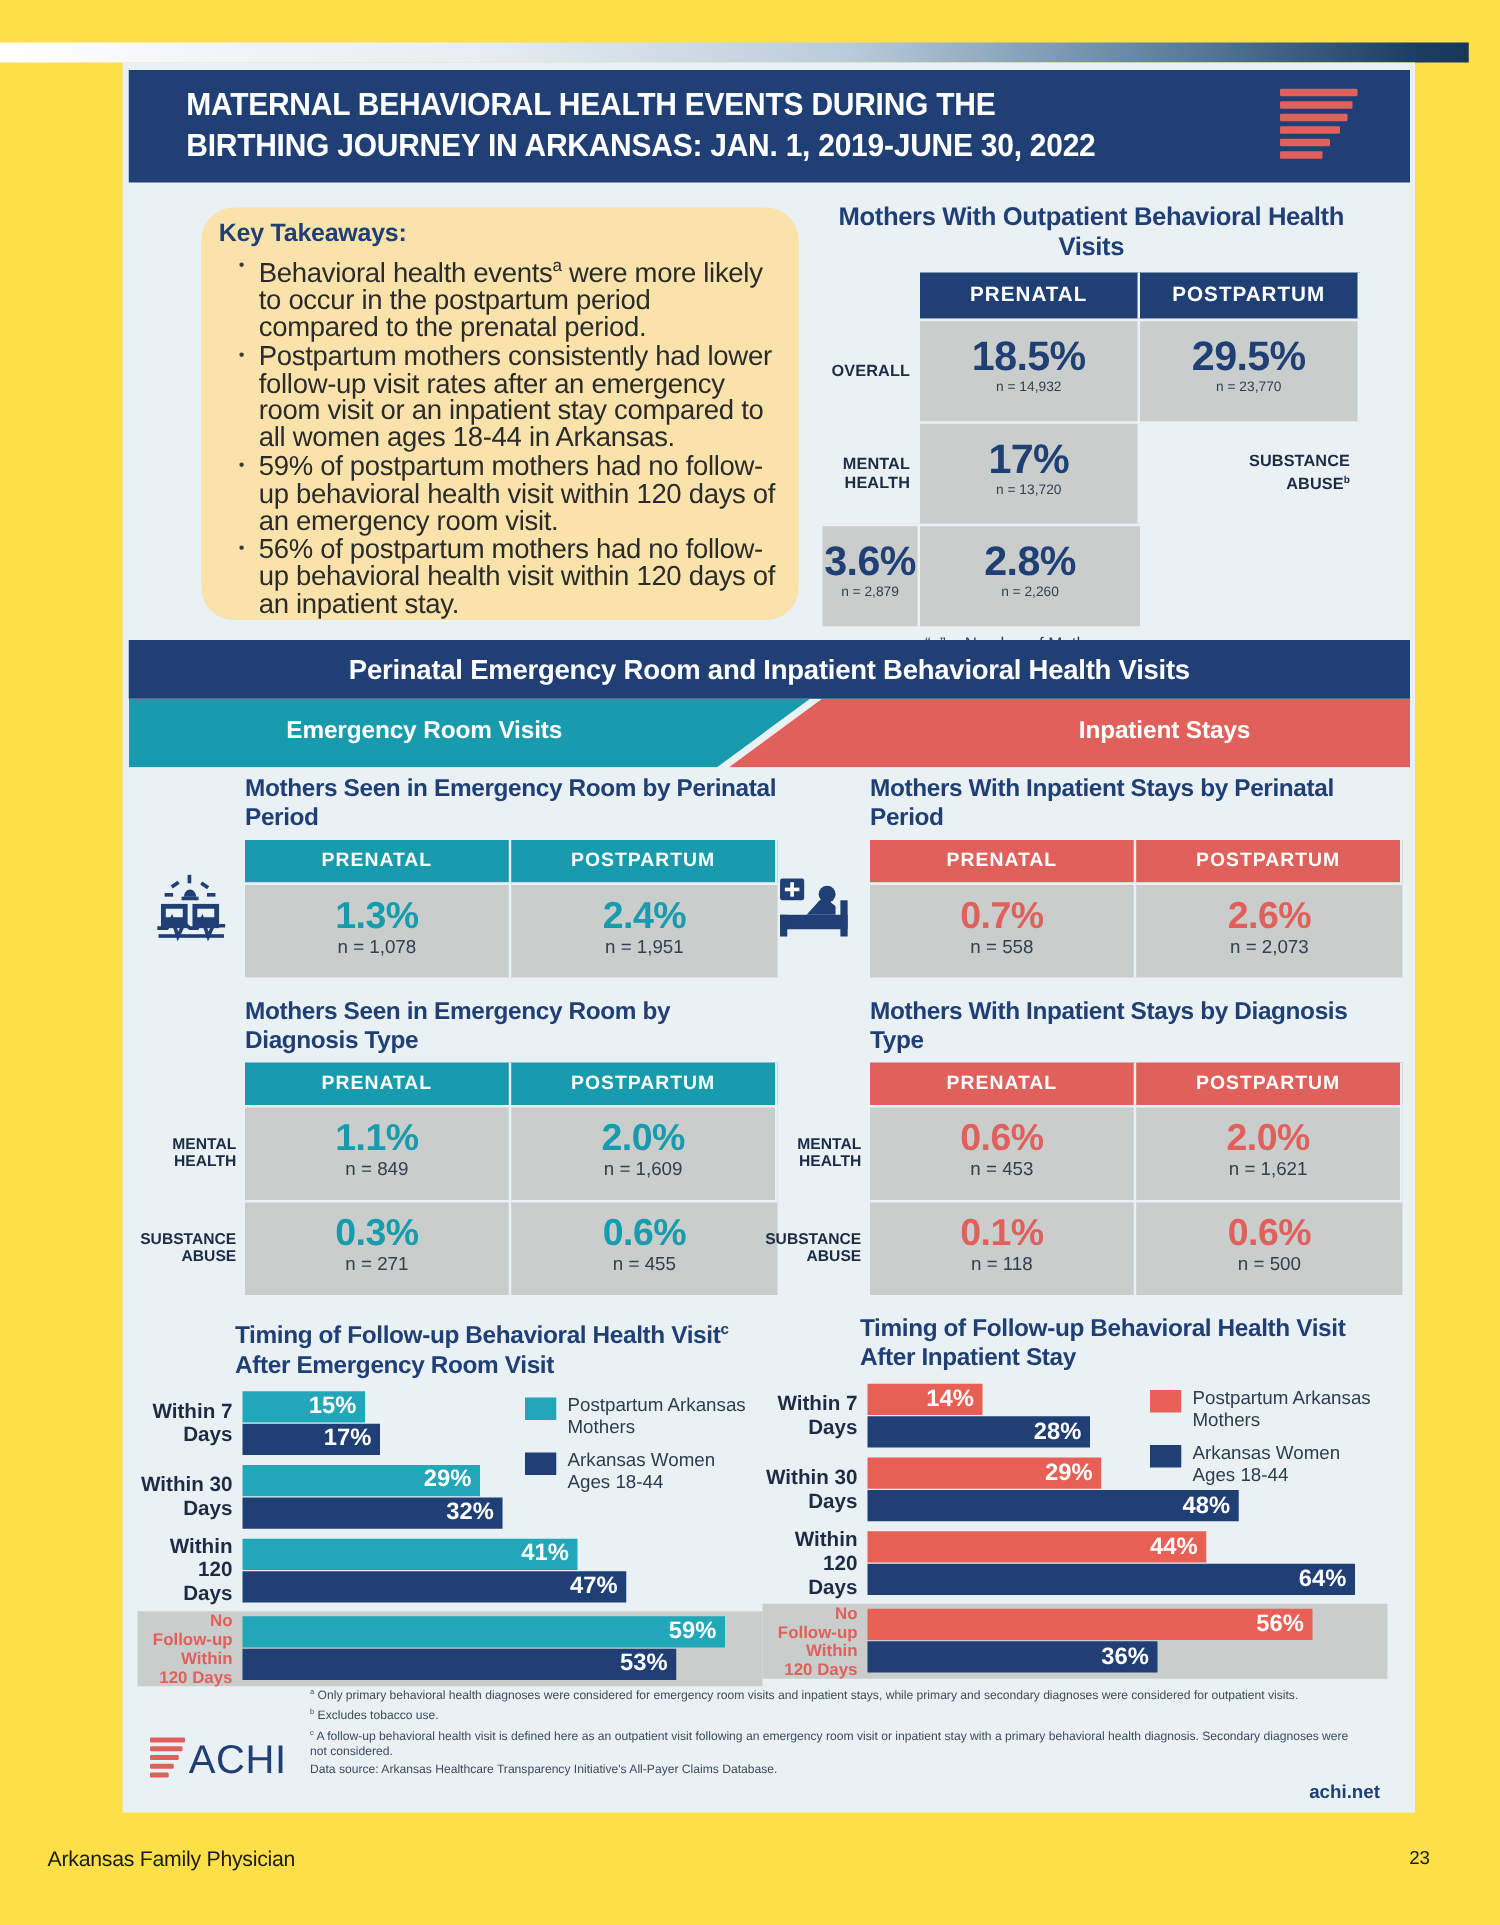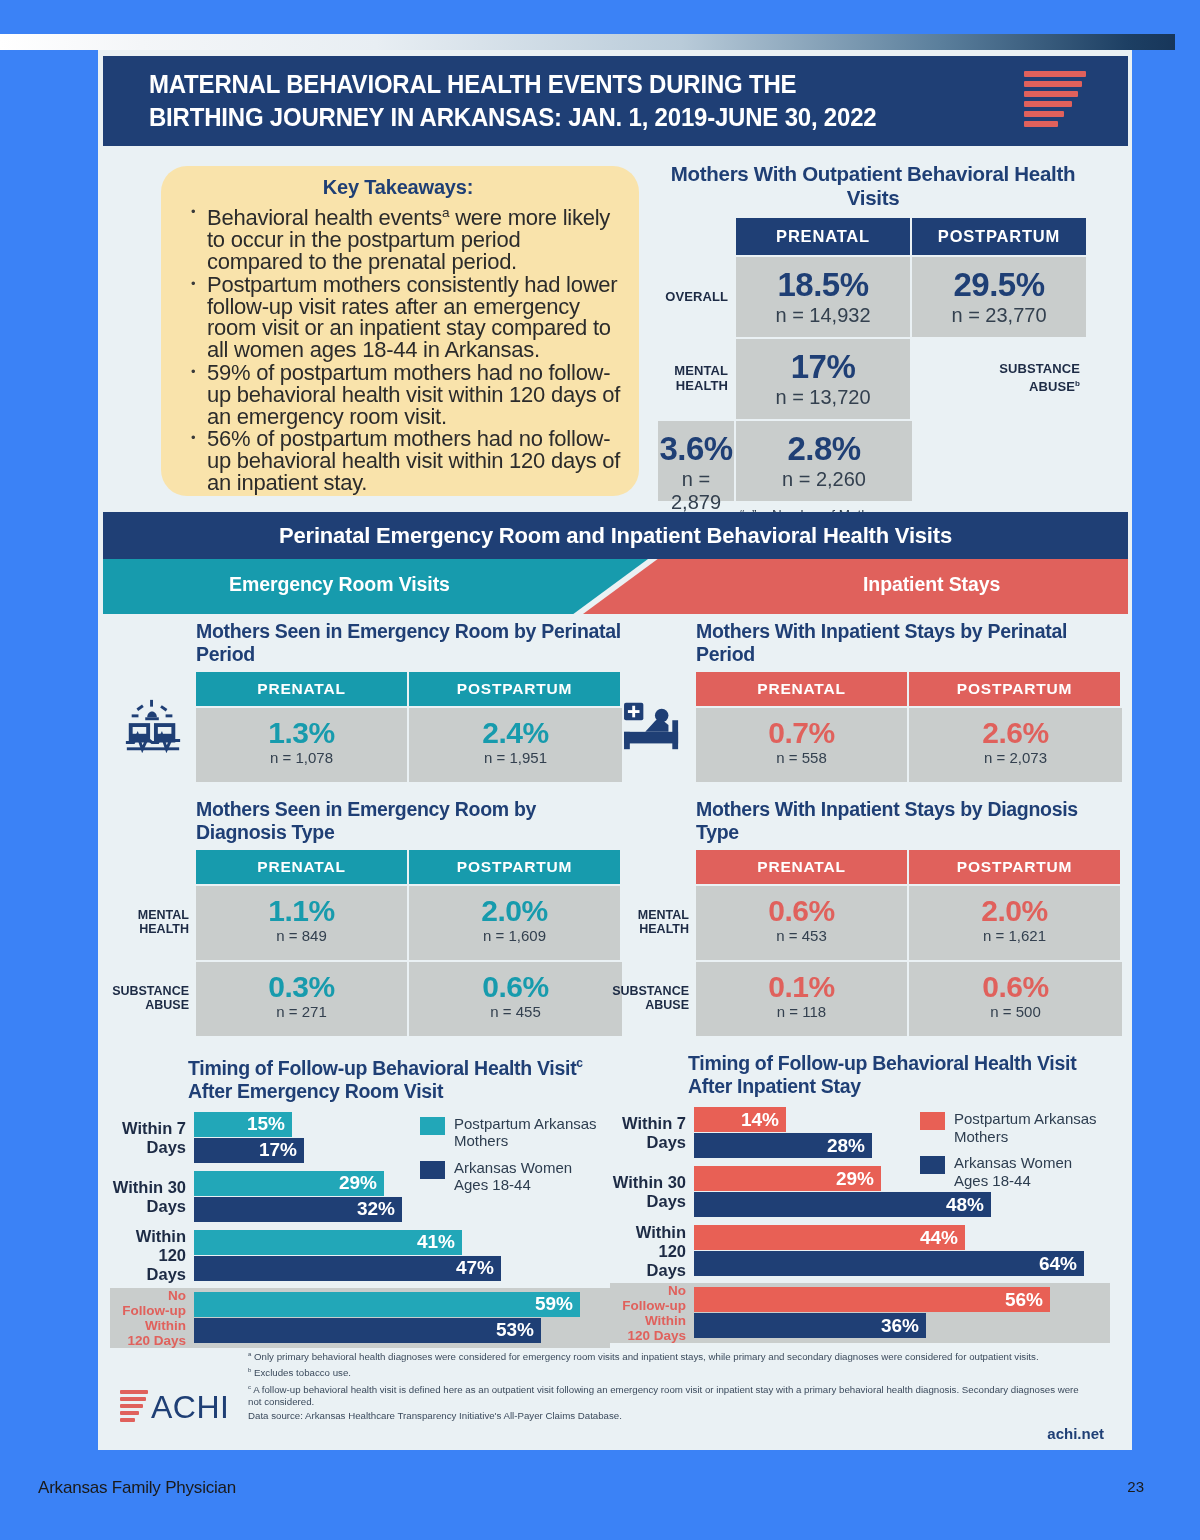--- a/index.html
+++ b/index.html
@@ -3,21 +3,21 @@
 <meta charset="utf-8">
 <title>Maternal Behavioral Health Events Infographic</title>
 <style>
   * { box-sizing: border-box; margin: 0; padding: 0; }
   html, body {
     width: 1200px; height: 1540px;
     background: #ffffff;
     font-family: "Liberation Sans", sans-serif;
     overflow: hidden;
   }
-  .page { position: relative; width: 1200px; height: 1540px; background: #3b82f6; padding-left: 16px; }
+  .page { position: relative; width: 1200px; height: 1540px; background: #fde047; padding-left: 16px; }
 
   
   .top-strip {
     position: absolute; left: 0; top: 34px; width: 1175px; height: 16px;
     background: linear-gradient(to right, #ffffff 0%, #f4f6f8 12%, #e8eef3 32%, #b9cbd9 58%, #5b7f9c 80%, #1d3f63 96%, #17365a 100%);
   }
 
   
   .info {
     position: absolute; left: 98px; top: 50px; width: 1034px; height: 1400px;
@@ -44,21 +44,21 @@
   .achi-mark i:nth-child(1){ width:62px;} .achi-mark i:nth-child(2){ width:58px;}
   .achi-mark i:nth-child(3){ width:54px;} .achi-mark i:nth-child(4){ width:48px;}
   .achi-mark i:nth-child(5){ width:40px;} .achi-mark i:nth-child(6){ width:34px;}
 
   
   .kt {
     position: absolute; left: 63px; top: 116px; width: 478px; height: 330px;
     background: #f9e3ab; border-radius: 26px; padding: 10px 18px 10px 14px;
   }
   .kt-title {
-    text-align:center; color:#1f3f75; font-weight:bold; font-size:20px;
+    text-align:left; color:#1f3f75; font-weight:bold; font-size:20px;
     font-family:"Liberation Sans Narrow","Liberation Sans",sans-serif;
     margin-bottom:3px; letter-spacing:-0.2px;
   }
   .kt ul { list-style:none; margin:0 0 0 16px; }
   .kt li {
     position:relative; color:#2b2b2b; font-size:22px; line-height:21.8px;
     margin-bottom:1px; padding-left:16px; letter-spacing:-0.25px;
   }
   .kt li:before {
     content:"\2022"; position:absolute; left:0; top:-1px; font-size:13px; color:#3a3a3a;
@@ -85,21 +85,21 @@
     letter-spacing:0.8px; border-right:2px solid #eaf1f4;
   }
   .hdcell:last-child{border-right:none;}
   .vcell {
     background:#c9cdcc; text-align:center; padding:11px 0 12px; height:82px;
     border-right:2px solid #eaf1f4; border-top:2px solid #eaf1f4;
   }
   .vcell:last-child{ border-right:none; }
   .vcell .pct { font-size:33px; font-weight:bold; color:#1f3f75; line-height:34px;
     font-family:"Liberation Sans Narrow","Liberation Sans",sans-serif; letter-spacing:-0.5px;}
-  .vcell .n { font-size:20px; color:#33404f; margin-top:2px; }
+  .vcell .n { font-size:11px; color:#33404f; margin-top:2px; }
   .op-note { text-align:left; padding-left:82px; font-size:13.5px; color:#2d3d4f; margin-top:6px; }
 
   
   .banner { position:absolute; left:5px; top:462px; width:1025px; height:47px; background:#1f3f75; }
   .banner span {
     display:block; text-align:center; color:#fff; font-size:22px; font-weight:bold; line-height:47px;
     font-family:"Liberation Sans Narrow","Liberation Sans",sans-serif; letter-spacing:-0.2px;
   }
   .subbanner { position:absolute; left:5px; top:509px; width:1025px; height:55px; }
   .sb-left, .sb-right { position:absolute; top:0; height:55px; }

